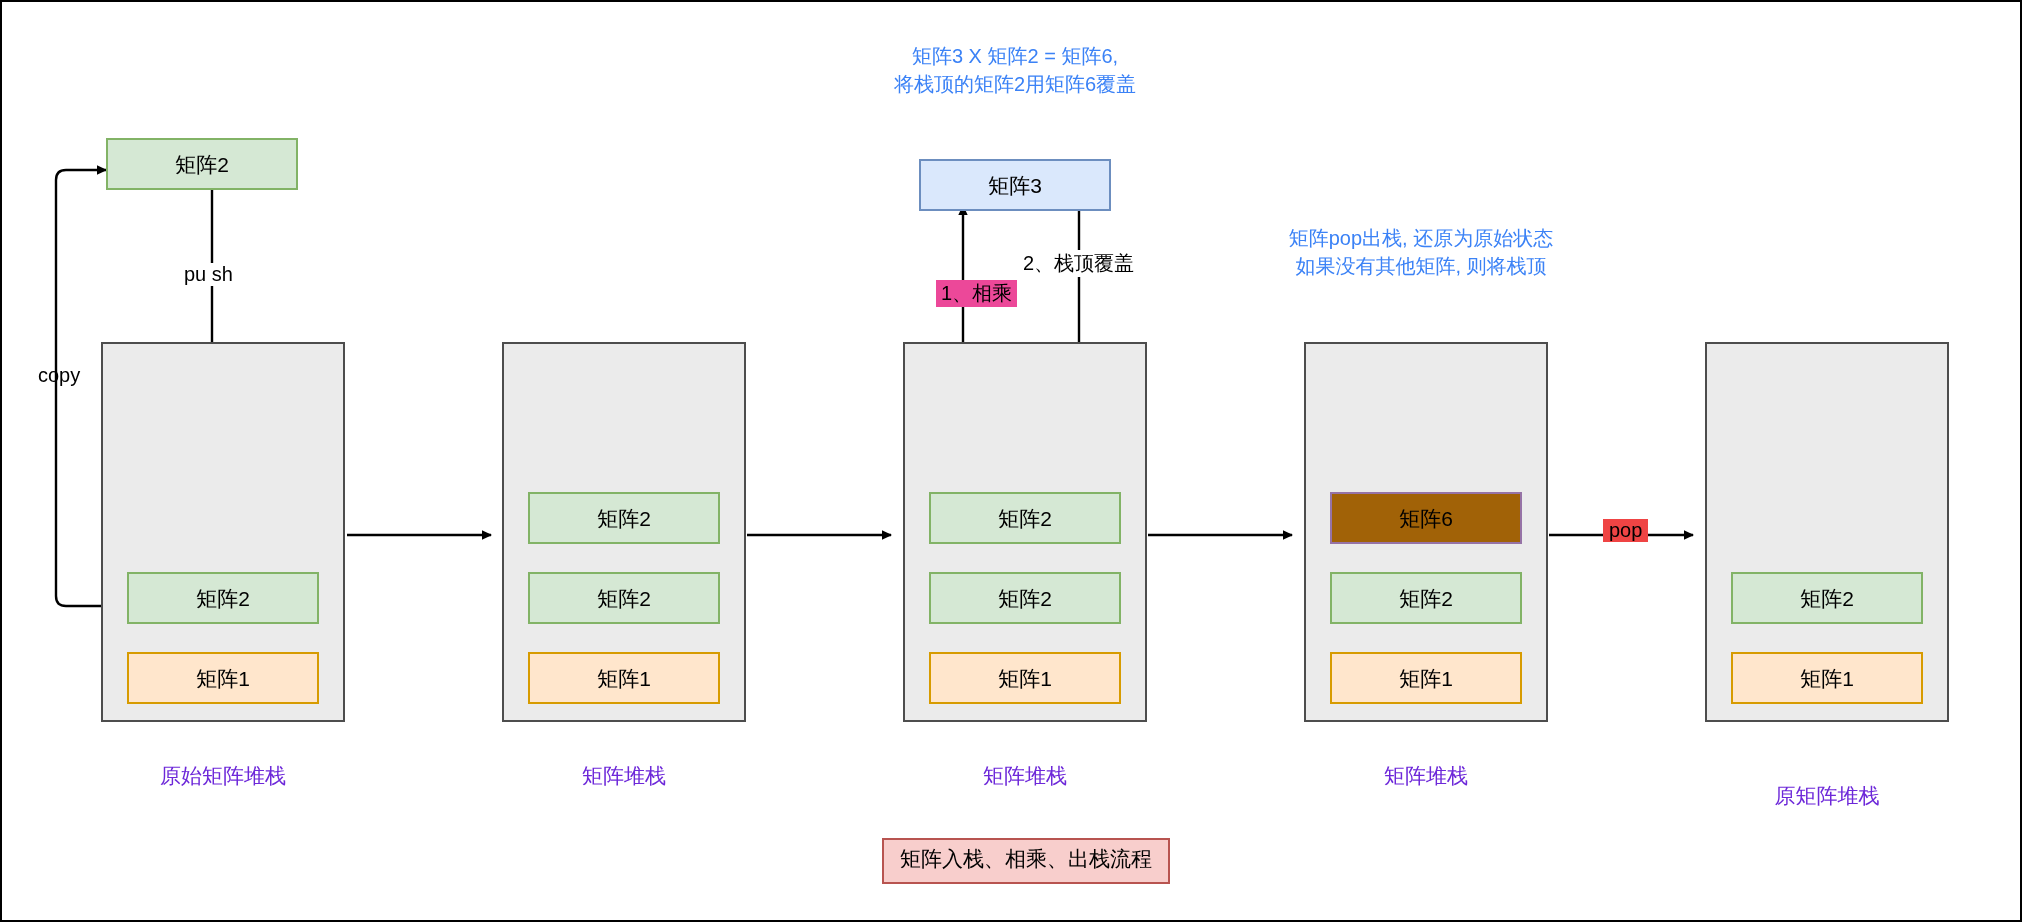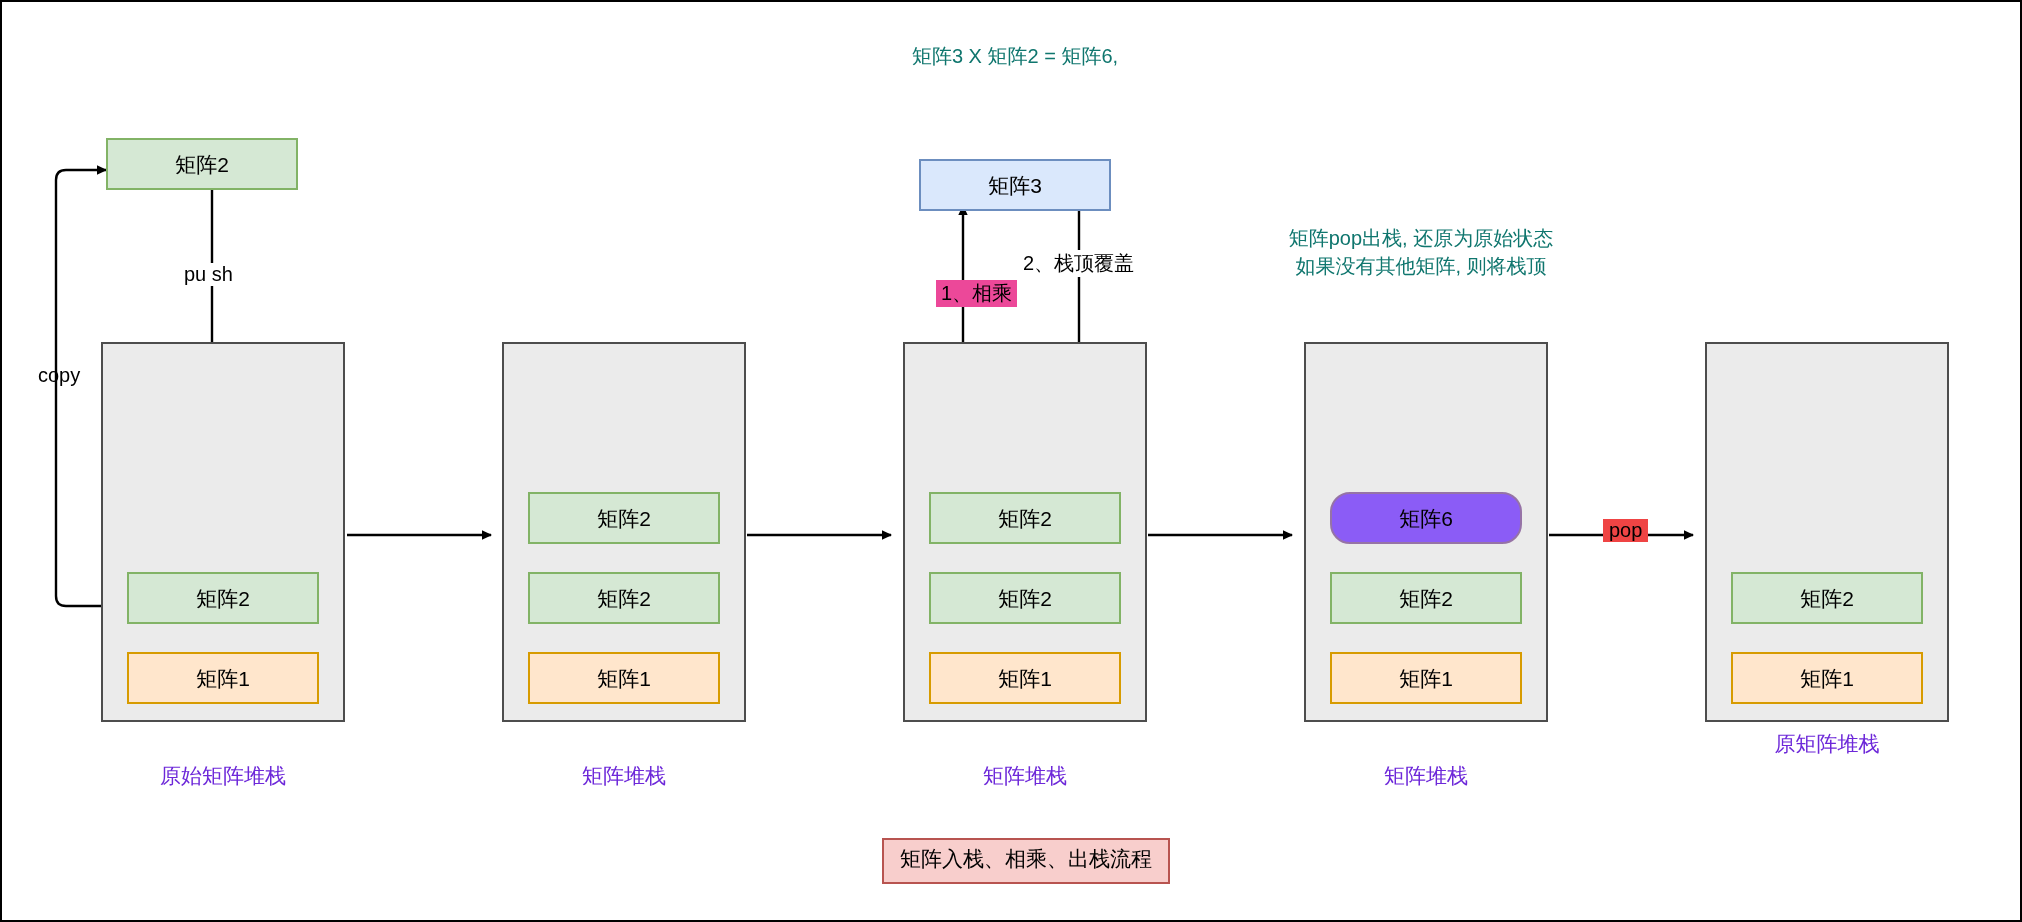--- a/index.html
+++ b/index.html
@@ -36,21 +36,21 @@
     text-align: center;
     font-size: 21px;
     color: #000000;
     box-sizing: border-box;
     border: 2px solid #888;
     background: #fff;
     white-space: nowrap;
   }
   .cell.green  { background: #d5e8d4; border-color: #82b366; }
   .cell.orange { background: #ffe6cc; border-color: #d79b00; }
-  .cell.purple { background: #8b5cf6; border-color: #9673a6; border-radius: 20px; }
+  .cell.purple { background: #a16207; border-color: #9673a6; }
 
   
   .float-box {
     position: absolute;
     width: 192px;
     height: 52px;
     line-height: 50px;
     text-align: center;
     font-size: 21px;
     box-sizing: border-box;
@@ -65,21 +65,21 @@
     position: absolute;
     text-align: center;
     font-size: 21px;
     color: #6d28d9;
     white-space: nowrap;
   }
   
   .annot {
     position: absolute;
     font-size: 20px;
-    color: #0f766e;
+    color: #3b82f6;
     line-height: 28px;
     text-align: center;
     white-space: nowrap;
   }
   .edge-label {
     position: absolute;
     font-size: 20px;
     color: #000;
     white-space: nowrap;
   }
@@ -164,34 +164,35 @@
     <div class="cell purple" style="left:24px; top:148px;">矩阵6</div>
     <div class="cell green" style="left:24px; top:228px;">矩阵2</div>
     <div class="cell orange" style="left:24px; top:308px;">矩阵1</div>
   </div>
   <div class="caption" style="left:1302px; top:760px; width:244px;">矩阵堆栈</div>
 
   <div class="stack" style="left:1703px; top:340px; height:380px;">
     <div class="cell green" style="left:24px; top:228px;">矩阵2</div>
     <div class="cell orange" style="left:24px; top:308px;">矩阵1</div>
   </div>
-  <div class="caption" style="left:1703px; top:728px; width:244px;text-align:center;">原矩阵堆栈</div>
+  <div class="caption" style="left:1703px; top:780px; width:244px;text-align:center;">原矩阵堆栈</div>
 
   <div class="edge-label" style="left:36px; top:362px;">copy</div>
 
   <div class="edge-label" style="left:178px; top:261px; background:#fff; padding:0 4px;text-align:center;">pu sh</div>
 
   <div class="edge-label" style="left:934px; top:278px; background:#ec4899; padding:0 5px;">1、相乘</div>
 
   <div class="edge-label" style="left:1016px; top:248px; background:#fff; padding:0 5px;">2、栈顶覆盖</div>
 
   <div class="edge-label" style="left:1601px; top:517px; background:#ef4444; padding:0 6px;">pop</div>
 
   <div class="annot" style="left:763px; top:40px; width:500px;">
     <div>矩阵3 X 矩阵2 = 矩阵6,</div>
+    <div>将栈顶的矩阵2用矩阵6覆盖</div>
   </div>
 
   <div class="annot" style="left:1169px; top:222px; width:500px;">
     <div>矩阵pop出栈,  还原为原始状态</div>
     <div>如果没有其他矩阵,  则将栈顶</div>
   </div>
 
   <div class="title-pill" style="left:880px; top:836px;">矩阵入栈、相乘、出栈流程</div>
 
 </div>

